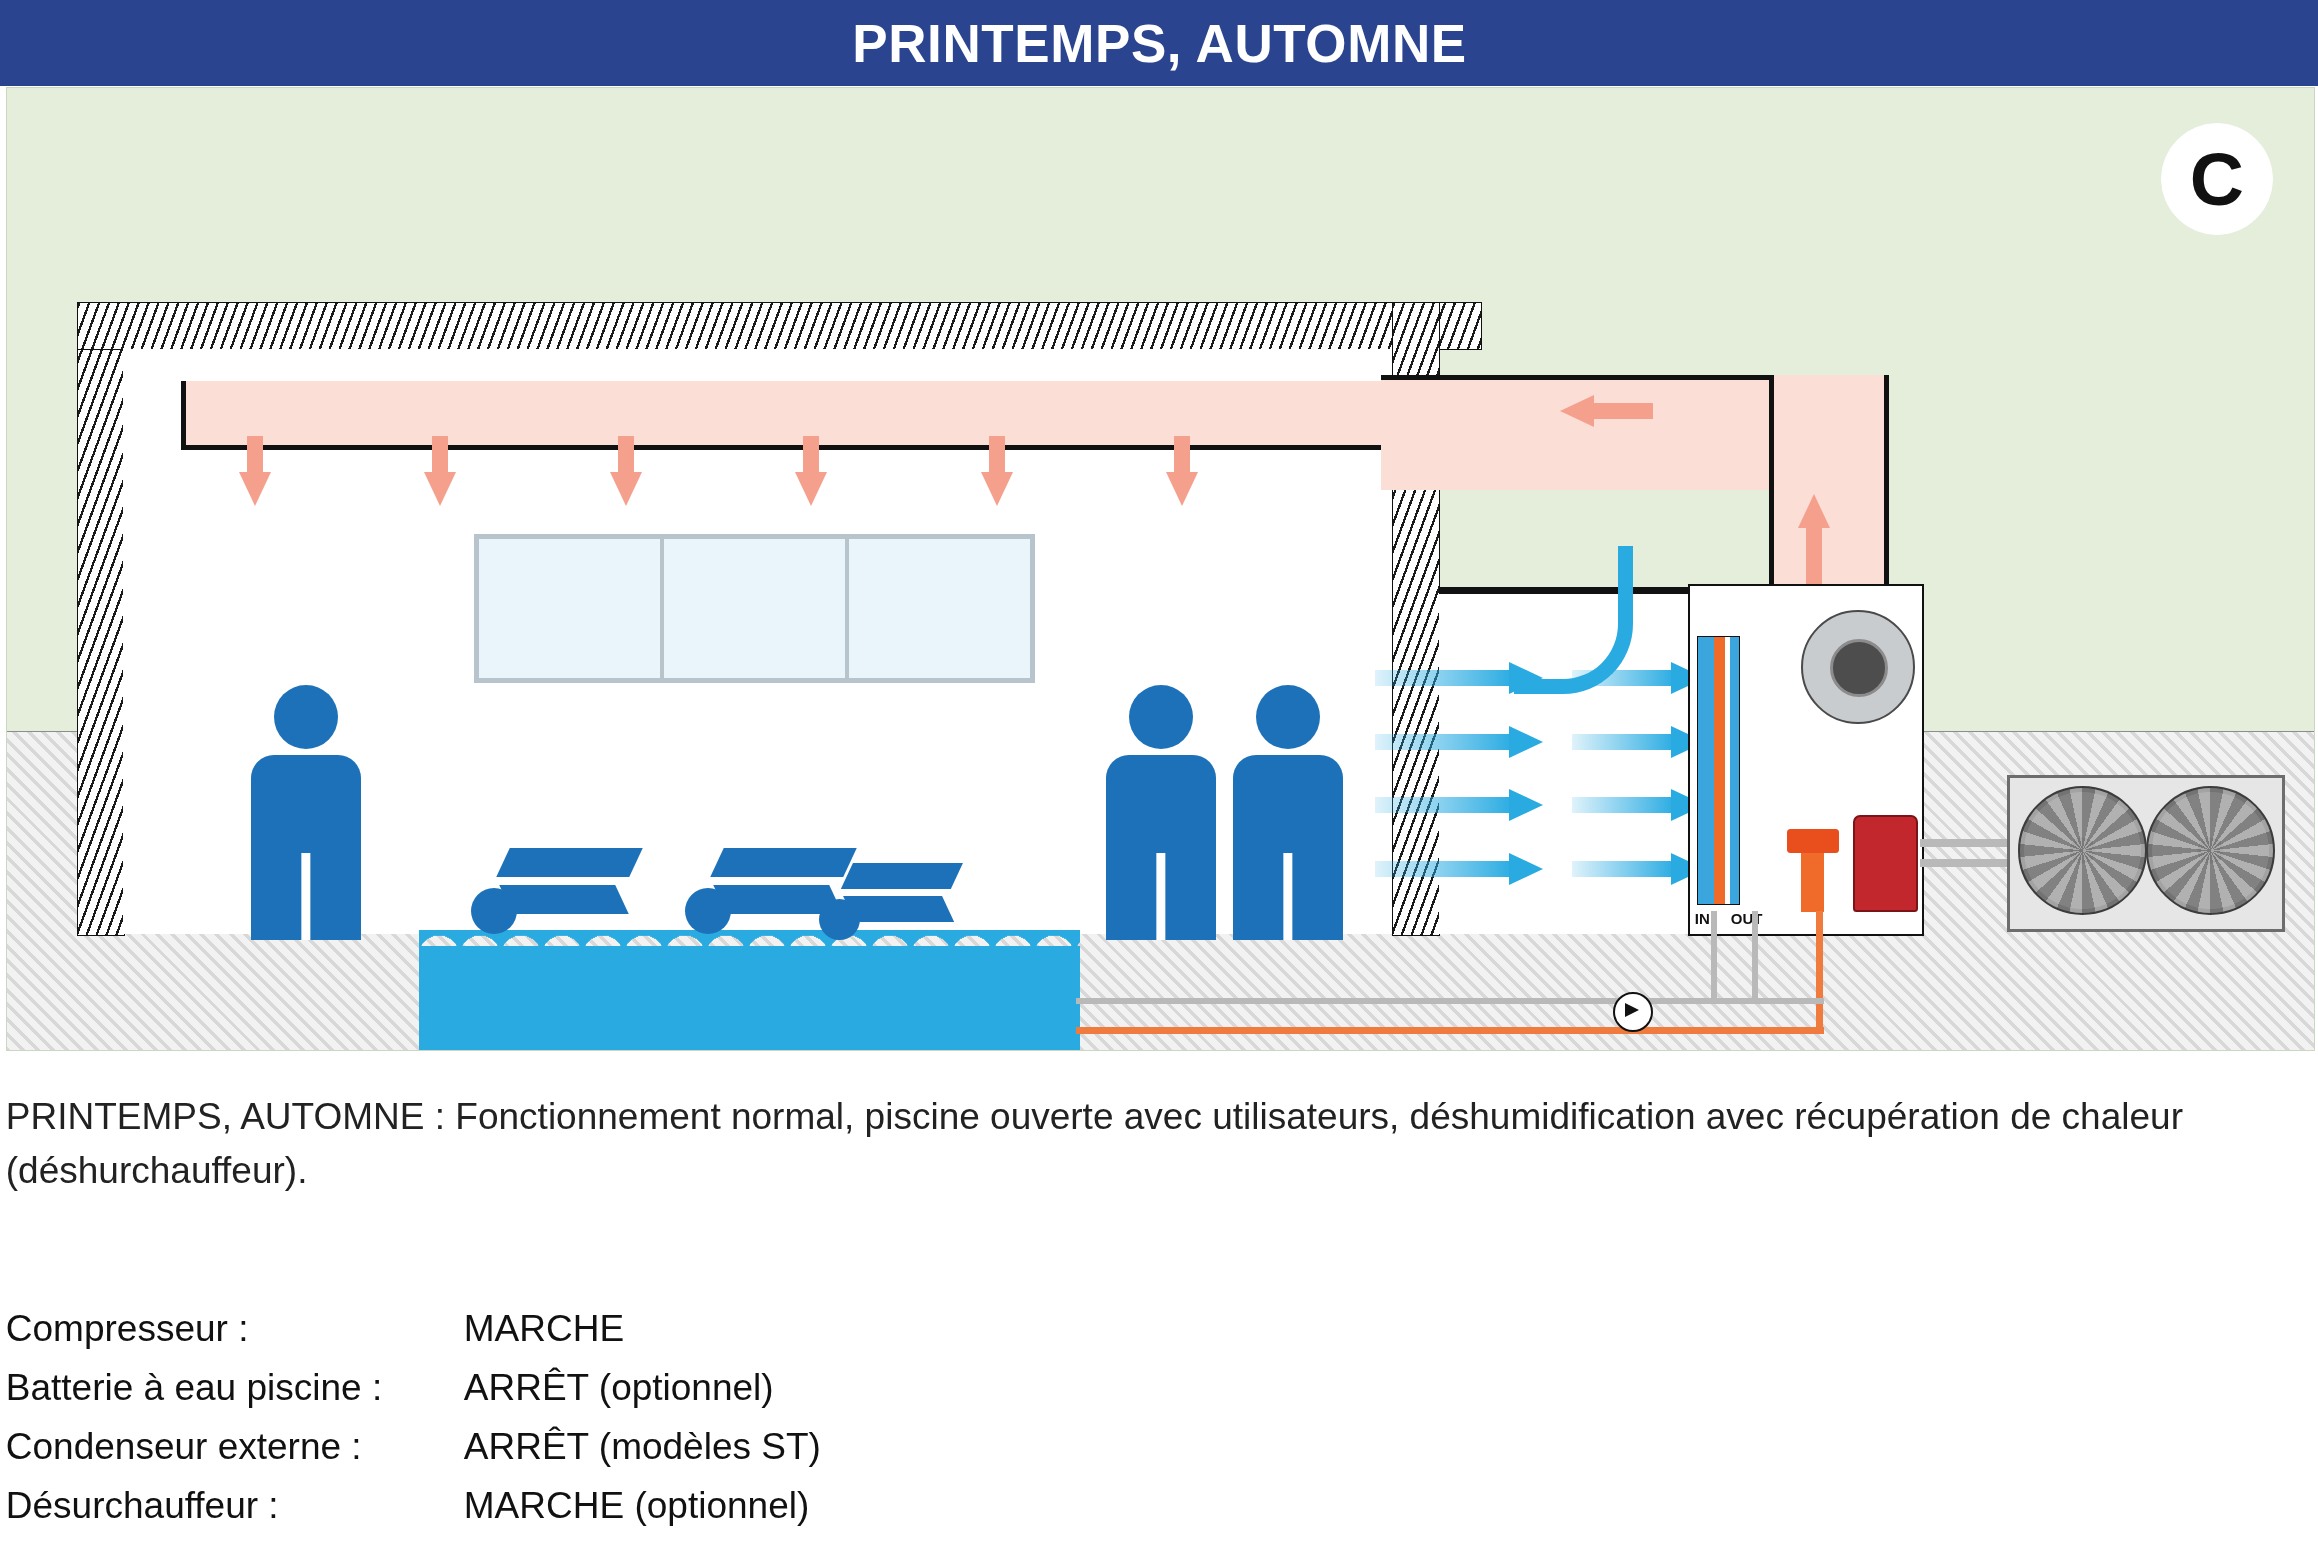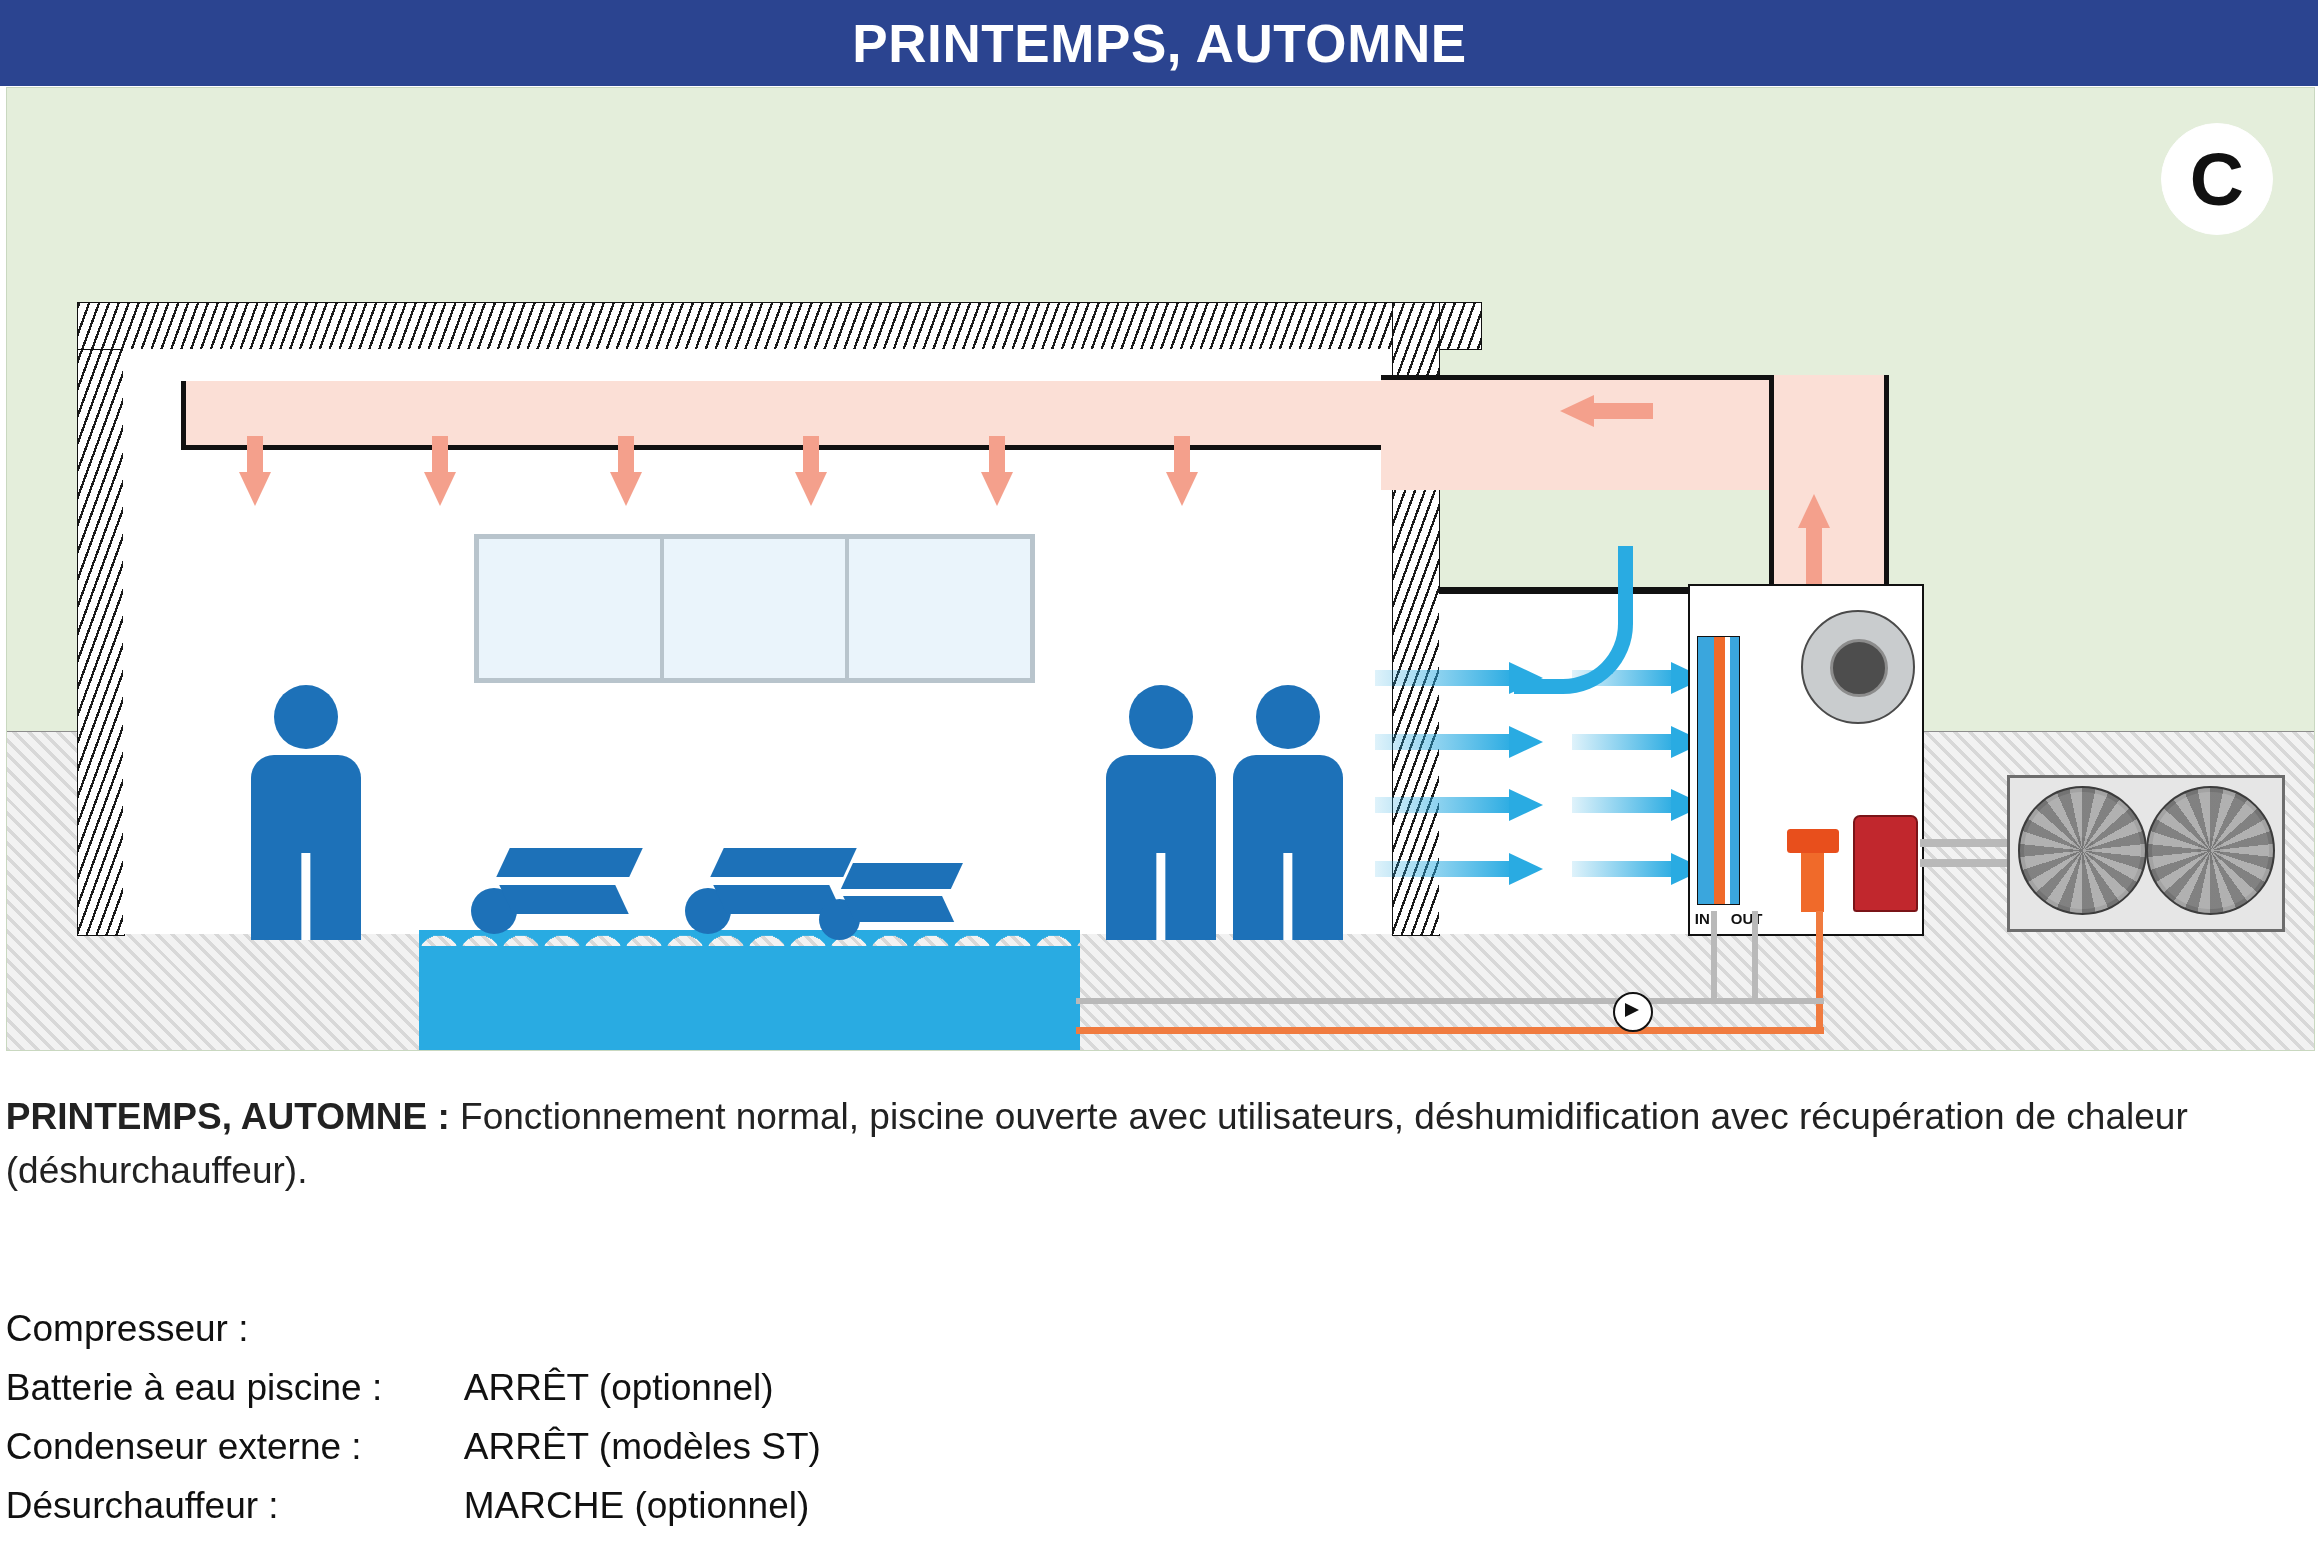--- a/index.html
+++ b/index.html
@@ -200,21 +200,21 @@
     background:#ffffff;border:1.7px solid #ffffff;
     display:flex;align-items:center;justify-content:center;
     font-size:75px;font-weight:bold;color:#111;
   }
 
   
   .caption{
     position:absolute;left:5.8px;top:1090px;width:2261px;
     font-size:37px;line-height:1.45;color:#222;
   }
-  .caption b{font-weight:bold;}
+  .caption b{font-weight:normal;}
 
   
   .status{
     position:absolute;left:5.8px;top:1304px;width:1739px;
     font-size:37px;line-height:1.34;color:#111;
   }
   .status .row{display:flex;margin-bottom:9.3px;}
   .status .lbl{width:458px;}
   .status .val{flex:1;}
   .bold{font-weight:normal;}
@@ -408,20 +408,21 @@
     <div class="badge-c">C</div>
   </div>
 
   <div class="caption">
     <b>PRINTEMPS, AUTOMNE :</b><span> Fonctionnement normal, piscine ouverte avec utilisateurs, déshumidification avec récupération de chaleur (déshurchauffeur).</span>
   </div>
 
   <div class="status">
     <div class="row">
       <div class="lbl bold">Compresseur :</div>
+      <div class="val bold">MARCHE</div>
     </div>
     <div class="row">
       <div class="lbl">Batterie à eau piscine :</div>
       <div class="val">ARRÊT (optionnel)</div>
     </div>
     <div class="row">
       <div class="lbl">Condenseur externe :</div>
       <div class="val">ARRÊT (modèles ST)</div>
     </div>
     <div class="row">

